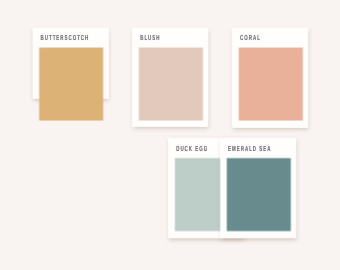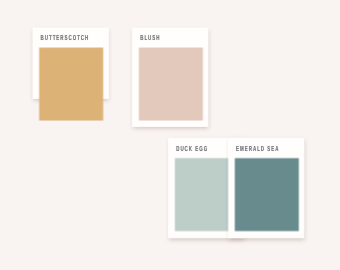--- a/index.html
+++ b/index.html
@@ -117,33 +117,42 @@
     <div class="card" style="left: 132px; top: 27px; width: 76px; height: 99px; transform: translate(0.3px, 0.5px); text-align: center;">
       <div class="card-shadow"></div>
       <div class="card-paper soft" style="background: rgb(255, 254, 253);"></div>
       <div class="card-label" style="color: rgb(123, 123, 128); transform: translate(7.9px, 6.9px) scaleX(0.62) translateZ(0px);">BLUSH</div>
       <div class="swatch-box" style="width: 63.5px; height: 72.9px; transform: translate(6.6px, 20.1px);">
         <div class="swatch-fill soft" style="background: rgb(227, 200, 188);"></div>
         <div class="swatch-edge soft"></div>
       </div>
     </div>
 
+    <div class="card" style="left: 232px; top: 27px; width: 76px; height: 99.6px; transform: translate(0.2px, 0.5px);">
+      <div class="card-shadow"></div>
+      <div class="card-paper soft" style="background: rgb(255, 254, 253);"></div>
+      <div class="card-label" style="color: rgb(123, 123, 128); transform: translate(7.9px, 6.9px) scaleX(0.62) translateZ(0px);">CORAL</div>
+      <div class="swatch-box" style="width: 63.5px; height: 72.9px; transform: translate(6.6px, 20.1px);">
+        <div class="swatch-fill soft" style="background: rgb(233, 177, 153);"></div>
+        <div class="swatch-edge soft"></div>
+      </div>
+    </div>
 
 
     <div class="card" style="left: 132px; top: 138px; width: 76px; height: 99.6px; transform: translate(0.3px, 0px); margin-left: 36px;">
       <div class="card-shadow"></div>
       <div class="card-paper soft" style="background: rgb(255, 254, 253);"></div>
       <div class="card-label" style="color: rgb(123, 123, 128); transform: translate(7.9px, 6.9px) scaleX(0.62) translateZ(0px);">DUCK EGG</div>
       <div class="swatch-box" style="width: 63.5px; height: 72.9px; transform: translate(6.6px, 20.1px);">
         <div class="swatch-fill soft" style="background: rgb(189, 205, 200);"></div>
         <div class="swatch-edge soft"></div>
       </div>
     </div>
 
-    <div class="card" style="left: 228px; top: 138px; width: 76px; height: 99.6px; transform: translate(0.2px, 0px); text-decoration: underline;">
+    <div class="card" style="left: 220px; top: 138px; width: 76px; height: 99.6px; transform: translate(0.2px, 0px); text-decoration: underline;">
       <div class="card-shadow"></div>
       <div class="card-paper soft" style="background: rgb(255, 254, 253);"></div>
       <div class="card-label" style="color: rgb(123, 123, 128); transform: translate(7.9px, 6.9px) scaleX(0.62) translateZ(0px);">EMERALD SEA</div>
       <div class="swatch-box" style="width: 63.5px; height: 72.9px; transform: translate(6.6px, 20.1px);">
         <div class="swatch-fill soft" style="background: rgb(104, 140, 142);"></div>
         <div class="swatch-edge soft"></div>
       </div>
     </div>
 
   </div>

